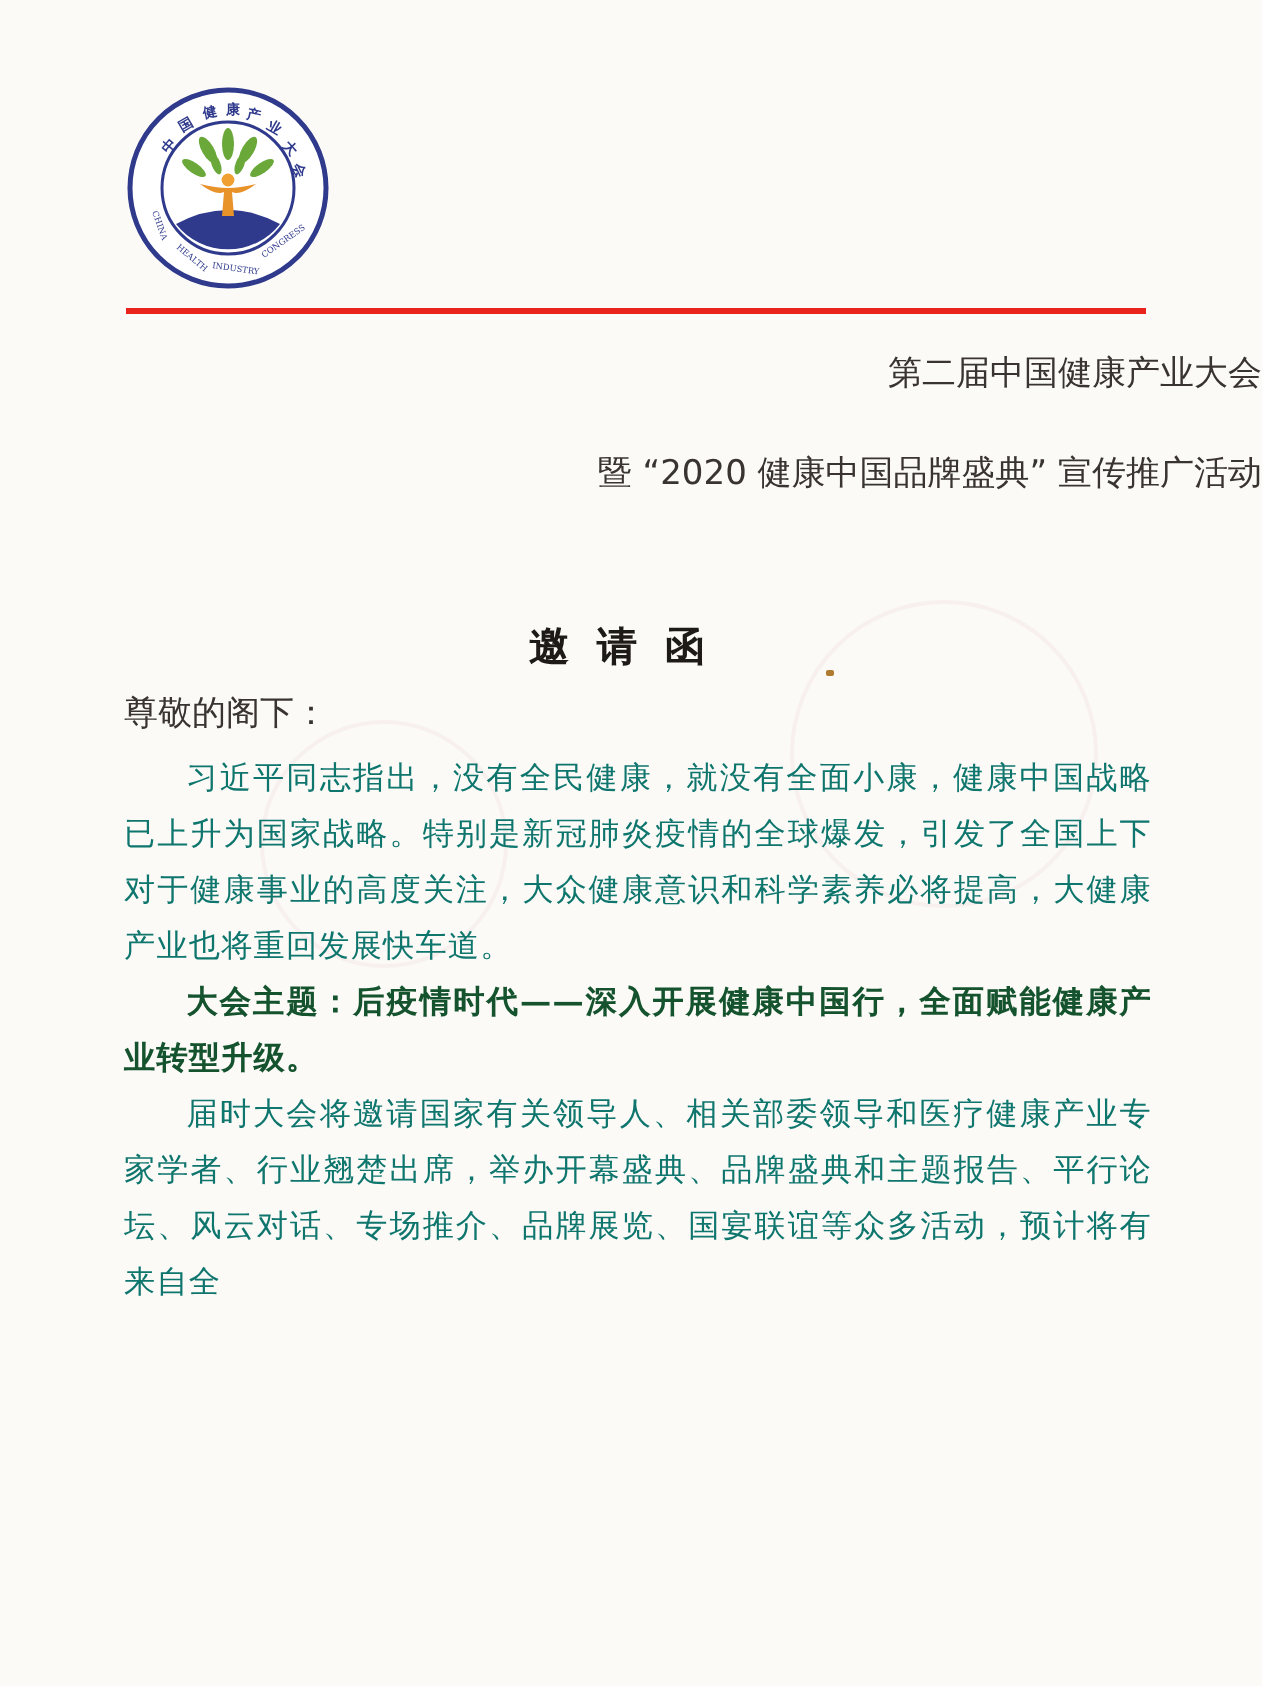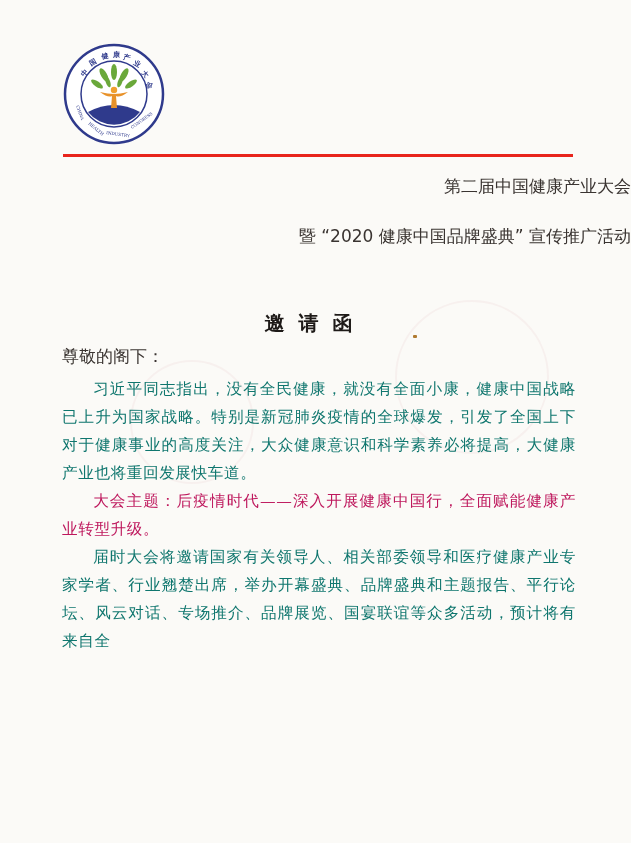--- a/index.html
+++ b/index.html
@@ -97,22 +97,22 @@
     .para {
       margin: 0;
       font-size: 15.6px;
       line-height: 28px;
       text-indent: 2em;
       text-align: justify;
       letter-spacing: 0.6px;
       color: #0f766e;
     }
     .para.bold {
-      font-weight: normal;
-      color: #be185d;
+      font-weight: bold;
+      color: #14532d;
     }
   </style>
 </head>
 <body>
 
 <div class="watermark wm1"></div>
 <div class="watermark wm2"></div>
 <div class="speck"></div>
 
 <div class="header">

